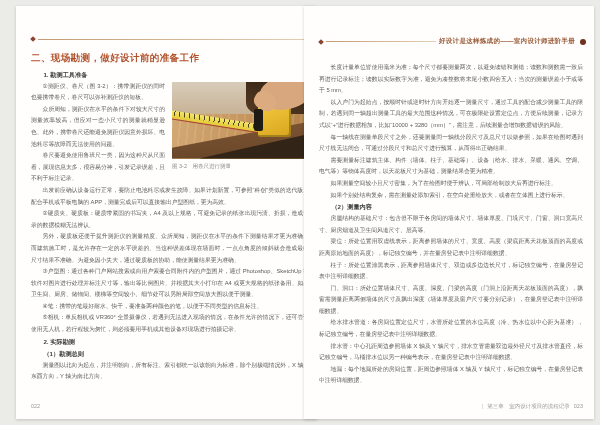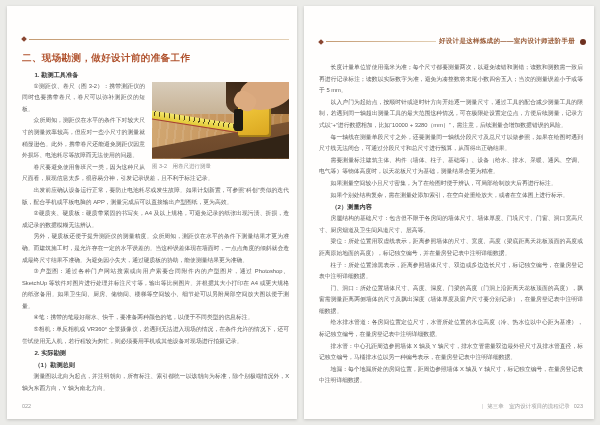--- a/index.html
+++ b/index.html
@@ -1,20 +1,20 @@
 <!DOCTYPE html>
 <html><head>
 <meta charset="utf-8">
 <style>
   html,body{margin:0;padding:0;}
   body{font-family:"Liberation Sans","DejaVu Sans",sans-serif;}
   .spread{position:relative;width:600px;height:425px;background:#ebebe8;overflow:hidden;}
   .page{position:absolute;top:6px;width:290px;height:413px;background:#fffefd;
         box-shadow:0 1px 3px rgba(0,0,0,.18);}
-  .page.left{left:7px;} .page.right{left:304px;}
+  .page.left{left:16px;padding-left:11px;} .page.right{left:304px;}
 
   .page-header{position:absolute;top:31px;left:15px;right:8px;display:flex;align-items:center;gap:3px;}
   .diamond{width:4px;height:4px;background:#8a4631;transform:rotate(45deg);flex:none;}
   .rule{flex:1;height:1px;background:linear-gradient(90deg,#c49b73,#e3cfb4);}
   .header-title{font-size:6.5px;font-weight:bold;color:#9a5c38;white-space:nowrap;letter-spacing:.3px;}
   .dot{width:6px;height:6px;border-radius:50%;background:#6e3120;flex:none;margin-left:2px;}
 
   .content{position:absolute;left:15px;right:8px;top:46px;bottom:24px;
            font-size:5.8px;line-height:11.6px;color:#5c5c5c;text-align:justify;overflow:hidden;}
   .page.right .content{top:56px;right:11px;}

